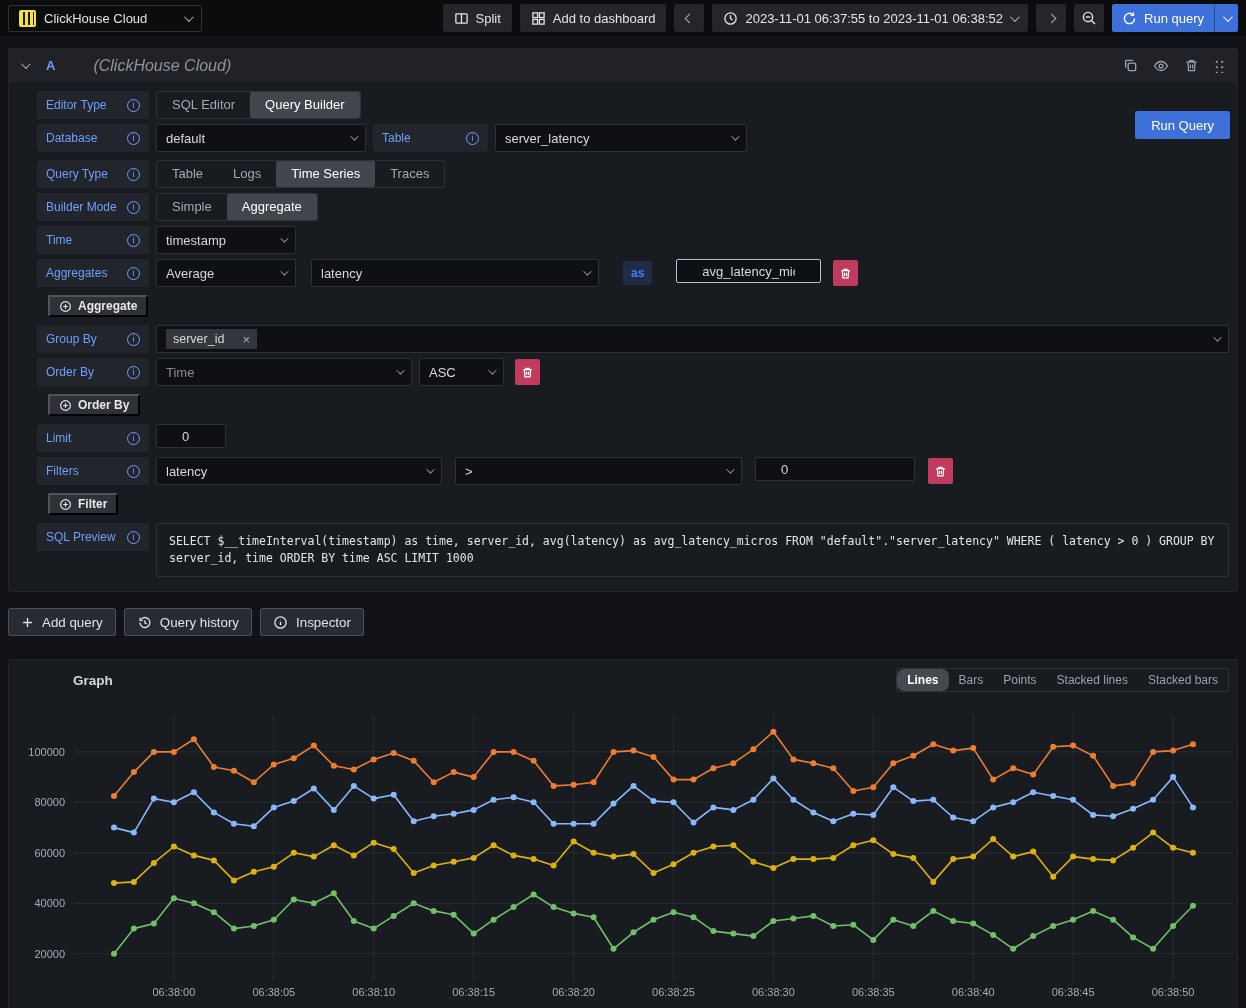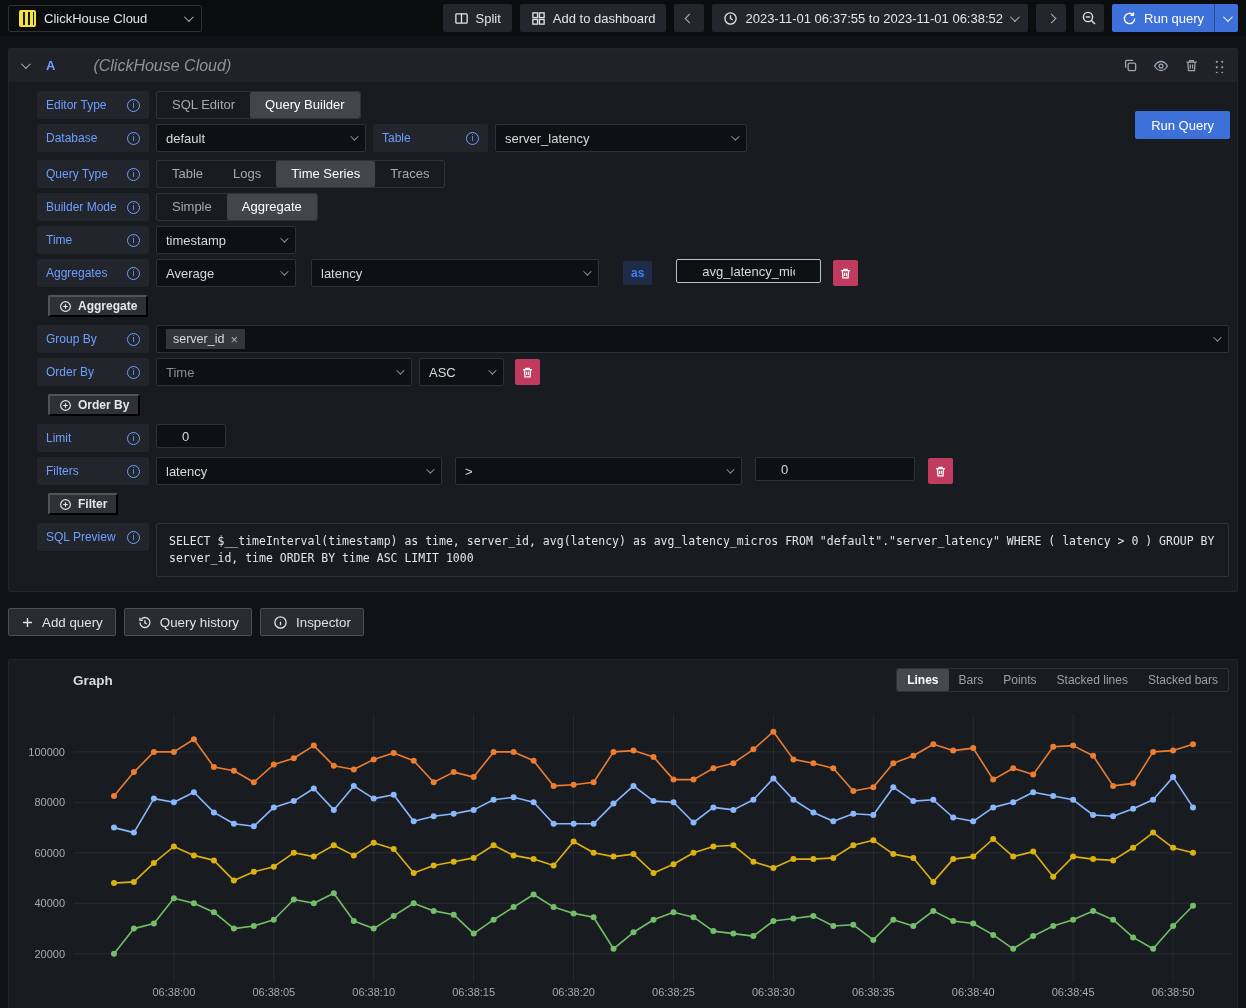--- a/index.html
+++ b/index.html
@@ -81,21 +81,21 @@
     font-weight:600; font-size:12px; border-radius:2px; display:flex; align-items:center; }
 
   .danger-btn { width:25px; height:26px; margin-top:1px; background:#c13b5e; border:none;
     border-radius:2px; display:flex; align-items:center; justify-content:center; cursor:pointer; }
 
   .add-btn { display:inline-flex; align-items:center; gap:6px; height:22px; padding:0 9px;
     margin:3px 0 8px 11px; background:#2e3138; border-radius:2px; color:#e6e8ea;
     font-size:12px; font-weight:600; cursor:pointer; }
 
   .wide-select { flex:1; }
-  .chip { display:flex; align-items:center; gap:6px; background:#33363c; border-radius:0;
+  .chip { display:flex; align-items:center; gap:18px; background:#33363c; border-radius:0;
     height:20px; padding:0 7px; font-size:12.5px; color:#d8d9da; }
   .chip-x { color:#aab0bb; cursor:pointer; font-size:13px; line-height:1; }
 
   .sql-box { flex:1; border:1px solid #2c3235; border-radius:2px; padding:9px 12px;
     font-family:"DejaVu Sans Mono", monospace; font-size:11.5px; line-height:17px;
     color:#e3e5e8; word-break:break-all; white-space:pre-wrap; }
   .flabel.tall { height:28px; }
 
   .panel-run-btn { position:absolute; top:29px; right:7px; height:28px; padding:0 16px;
     background:#3d71d9; color:#fff; border:none; border-radius:2px; font-weight:500;
@@ -107,21 +107,21 @@
     font-weight:500; cursor:pointer; }
 
   
   .graph-panel { margin-top:23px; height:372px; background:#181b1f; border:1px solid #22252b;
     border-radius:2px; padding:8px 8px 0 8px; }
   .gp-header { display:flex; align-items:center; justify-content:space-between; height:24px; }
   .gp-title { font-weight:600; font-size:13.5px; color:#d8d9da; padding-left:8px;margin-left:48px; }
   .mode-group { display:flex; align-items:center; border:1px solid #2c3235; border-radius:2px;
     height:24px; }
   .mode-opt { padding:0 10px; line-height:22px; font-size:12px; color:#9aa1ab; cursor:pointer;
-    border-radius:2px; white-space:nowrap; }
+    border-radius:7px; white-space:nowrap; }
   .mode-opt.is-active { background:#44484f; color:#fff; font-weight:600; }
   #chart { margin-top:10px; }
   .legend { display:flex; align-items:center; gap:18px; padding:2px 0 0 10px; }
   .legend-item { display:flex; align-items:center; gap:7px; font-size:11.5px; color:#d0d2d6;
     cursor:pointer; }
 </style>
 </head>
 <body>
 
 <div class="topbar">

